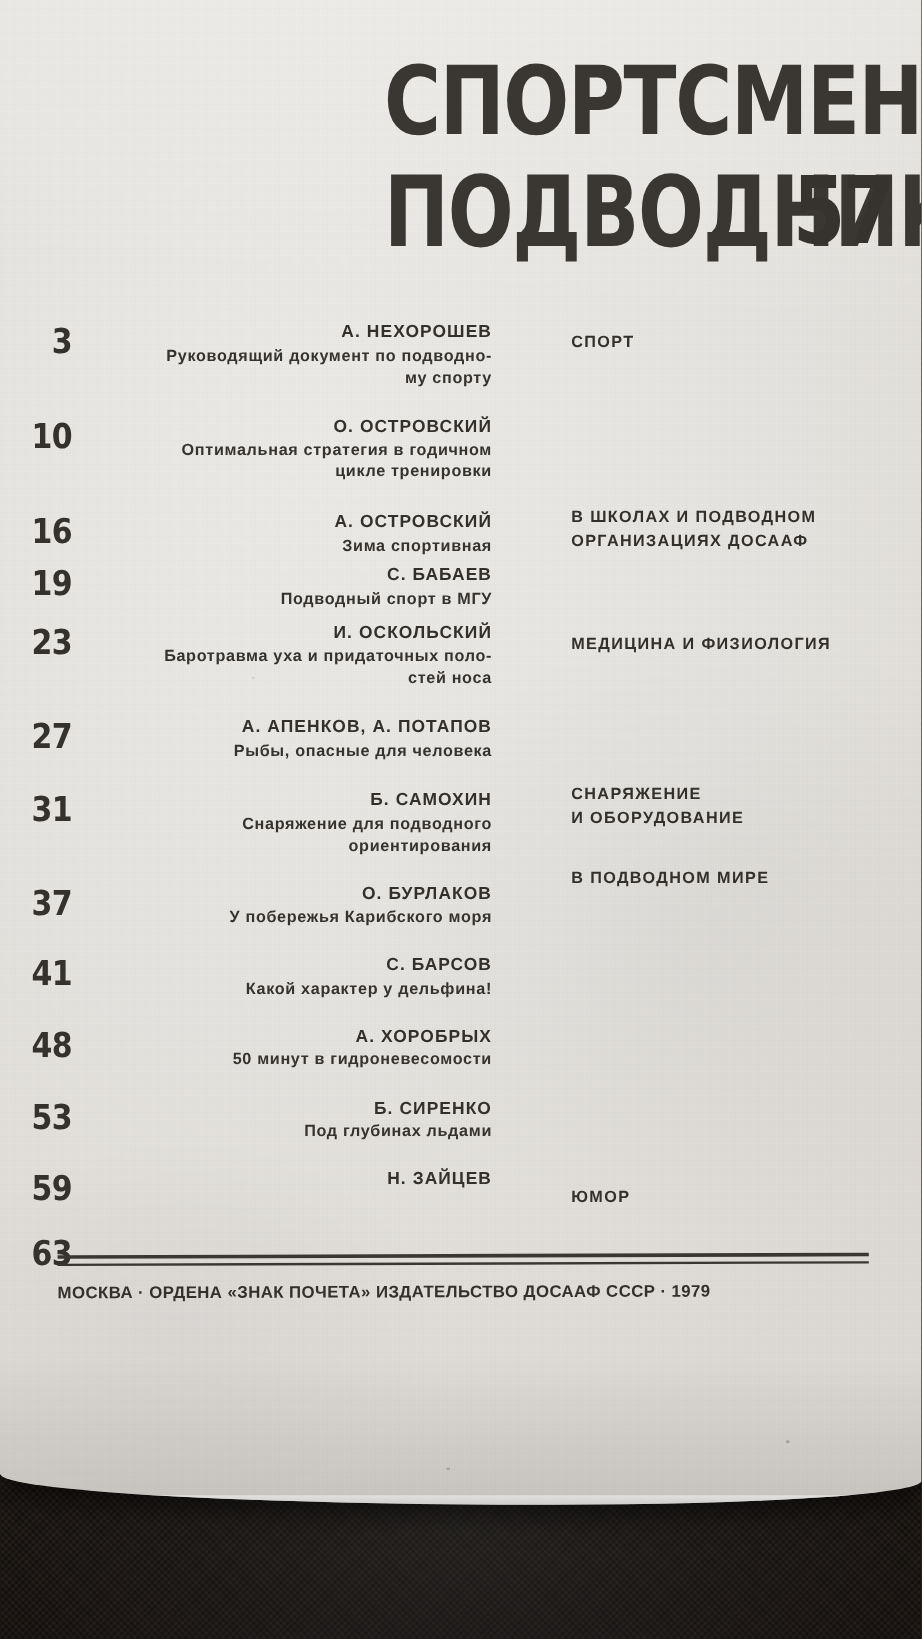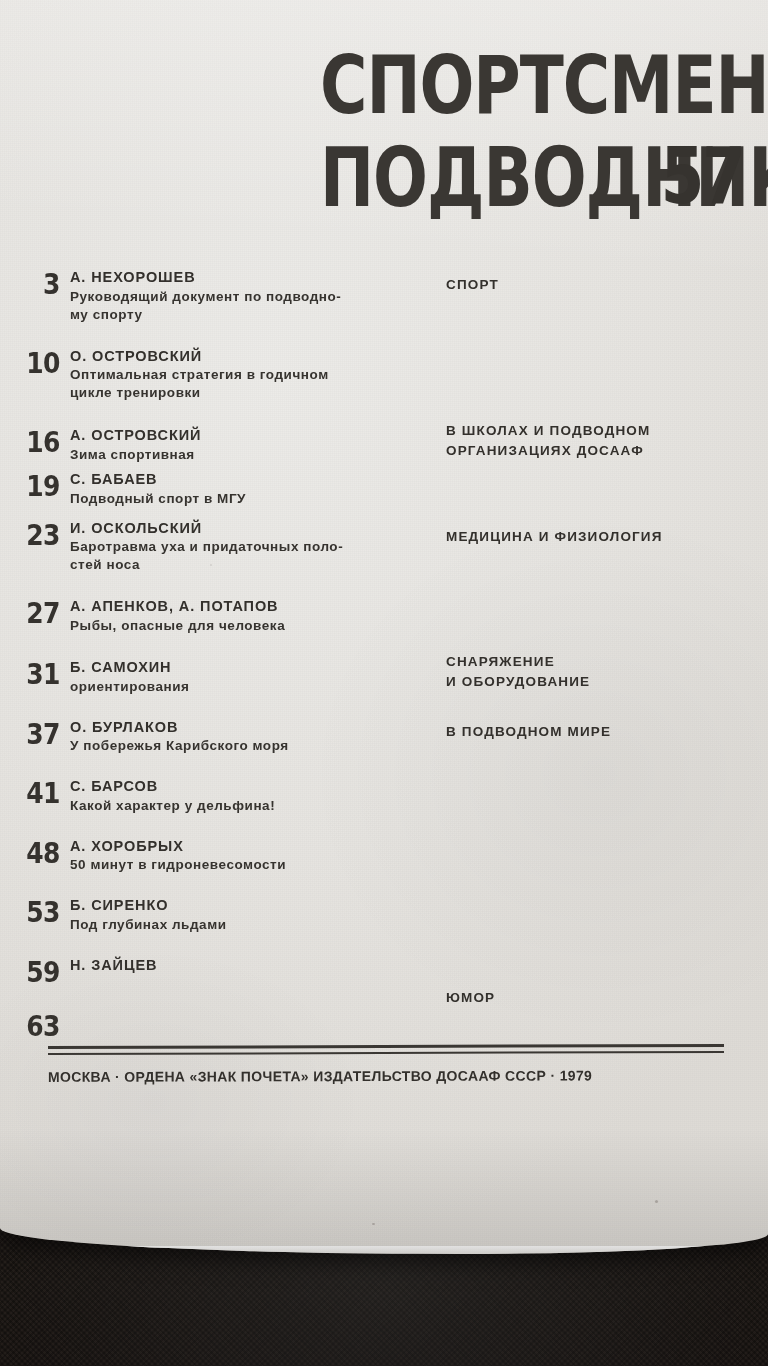--- a/index.html
+++ b/index.html
@@ -141,20 +141,21 @@
     color: #35322e;
     transform: scaleY(1.14);
     transform-origin: top right;
     letter-spacing: -.5px;
     padding-top: 2px;
   }
   .body{
     flex: 1;
     padding-left: 0;
     max-width: 340px;
+    text-align: right;
   }
   .author{
     font-family: "Liberation Sans", sans-serif;
     font-weight: 700;
     font-size: 14.5px;
     letter-spacing: .9px;
     color: #33302c;
     line-height: 1.28;
     white-space: nowrap;
   }
@@ -166,21 +167,21 @@
     color: #36332f;
     line-height: 1.34;
     margin-top: 1px;
   }
   .title .lw { 
     display:block;
   }
 
   .section{
     position:absolute;
-    left: 446px;
+    left: 476px;
     font-family: "Liberation Sans", sans-serif;
     font-weight: 700;
     font-size: 13.5px;
     letter-spacing: 1.15px;
     color: #33302c;
     line-height: 1.45;
     white-space: pre-line;
   }
 
   
@@ -297,20 +298,21 @@
             <span class="lw">Рыбы,  опасные  для  человека</span>
           </div>
         </div>
       </div>
 
       <div class="entry" style="margin-top:23px">
         <div class="num">31</div>
         <div class="body">
           <div class="author">Б. САМОХИН</div>
           <div class="title">
+            <span class="lw">Снаряжение  для  подводного</span>
             <span class="lw">ориентирования</span>
           </div>
         </div>
       </div>
 
       <div class="entry" style="margin-top:22px">
         <div class="num">37</div>
         <div class="body">
           <div class="author">О. БУРЛАКОВ</div>
           <div class="title">

